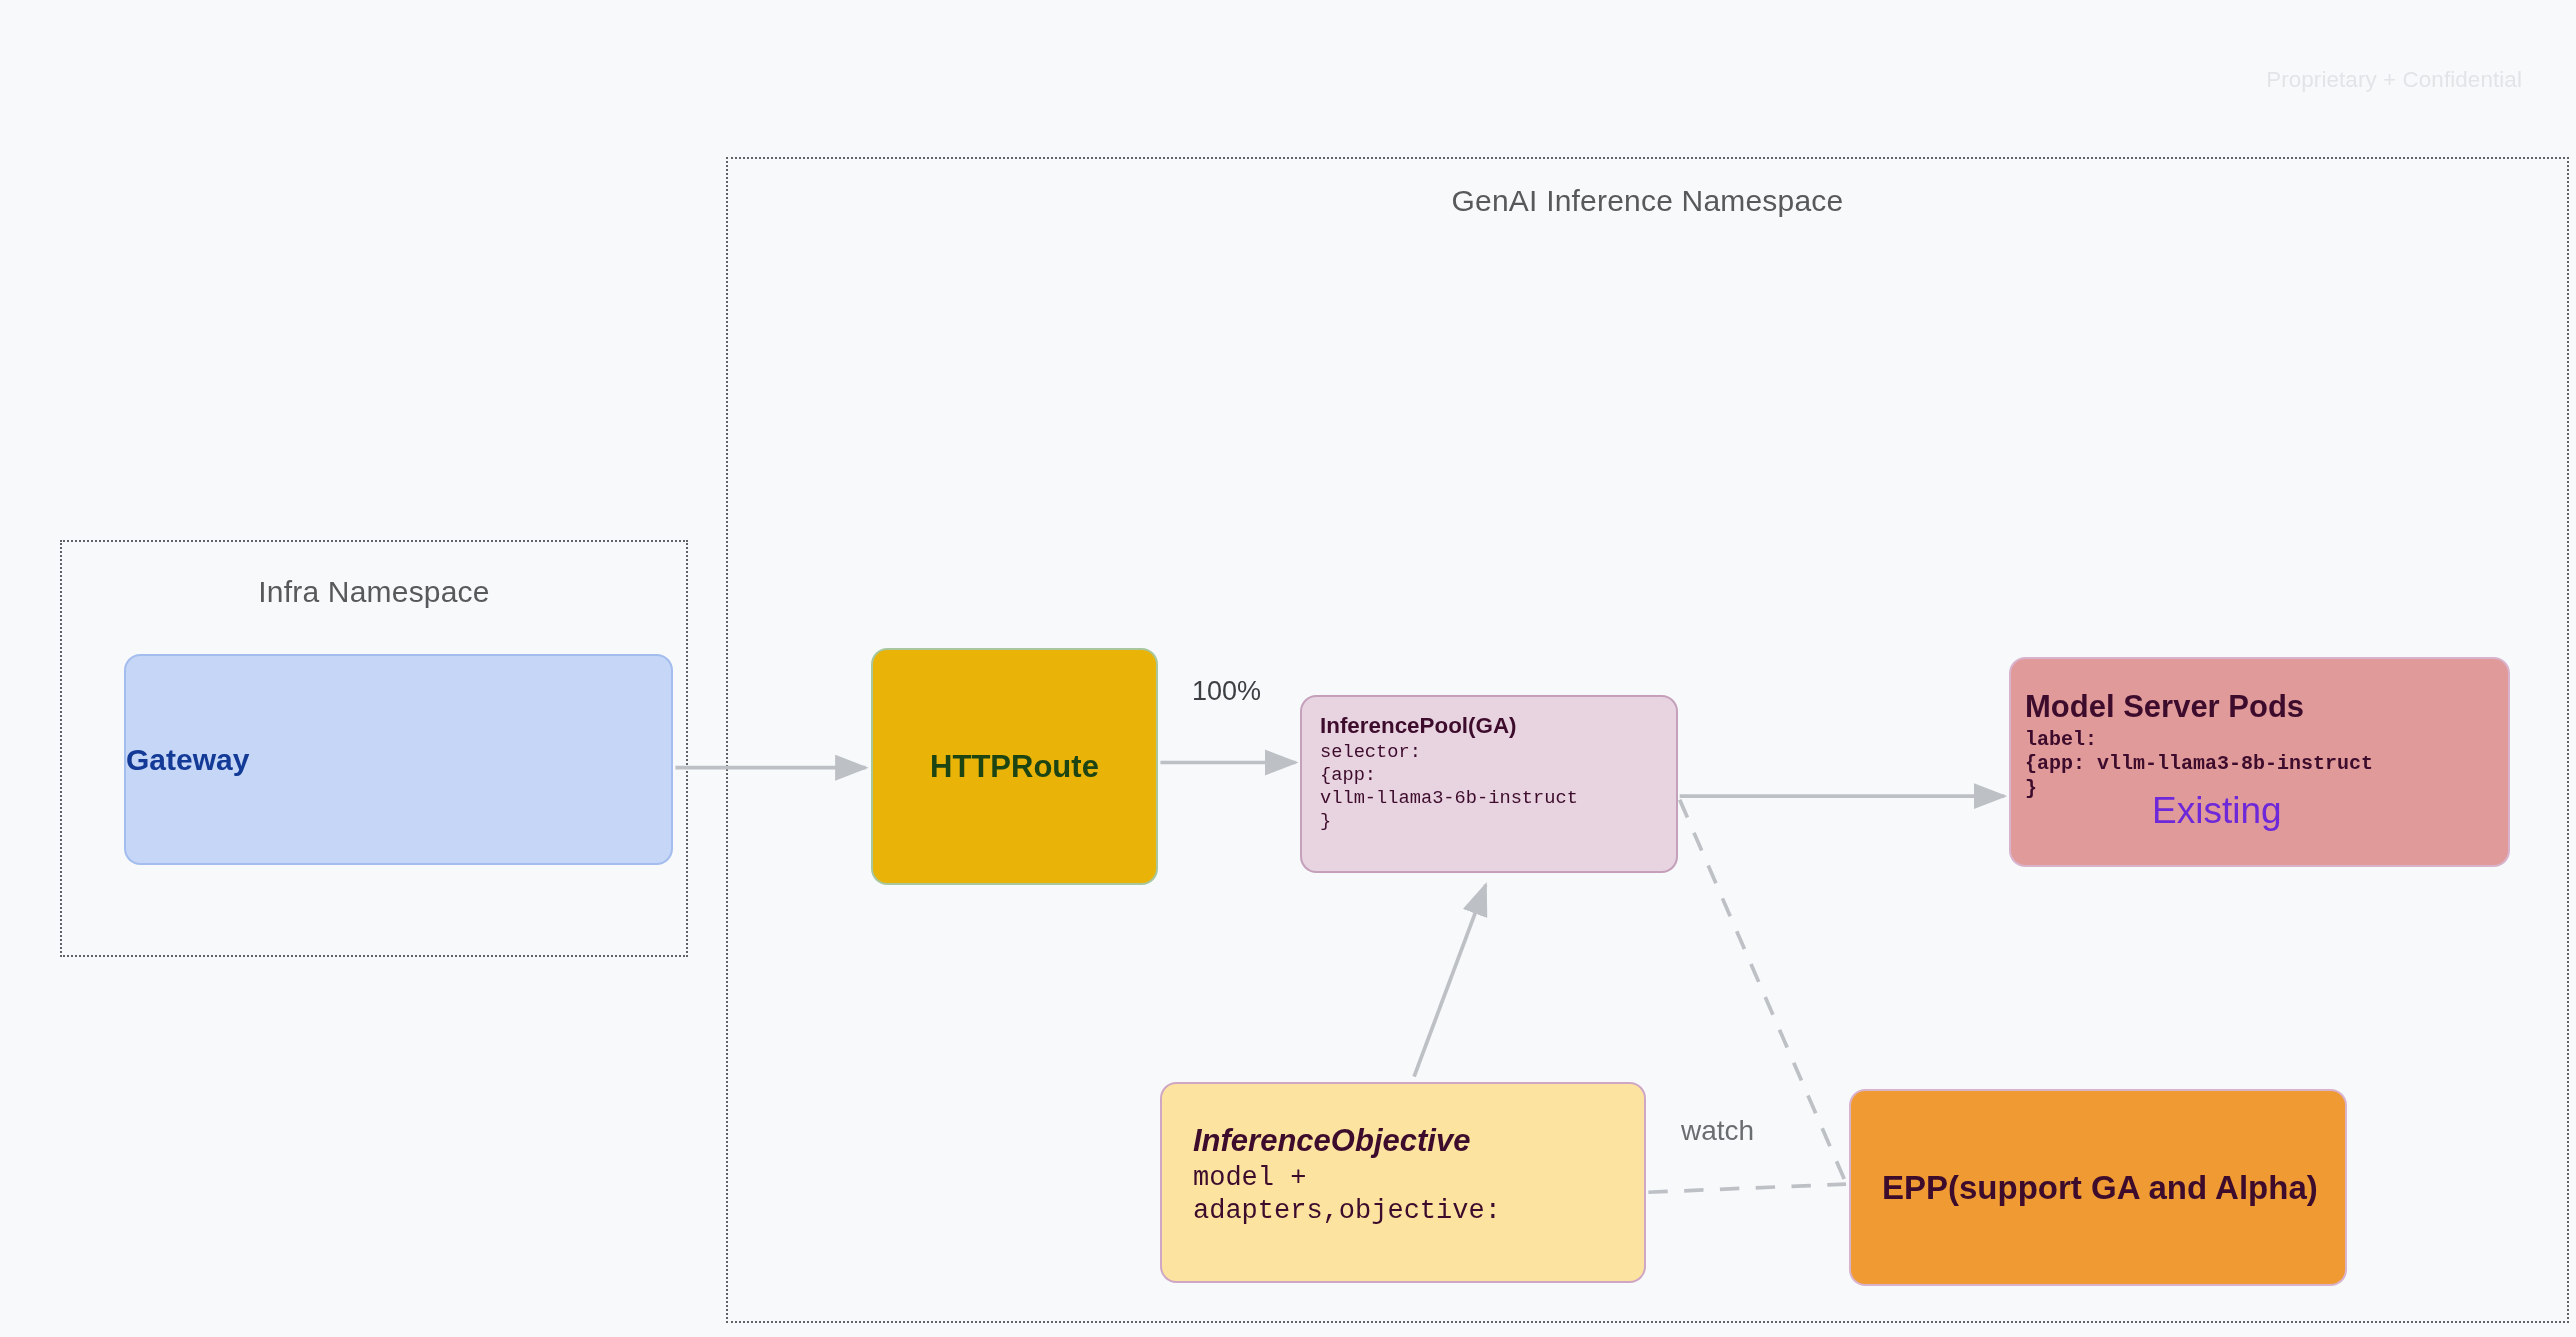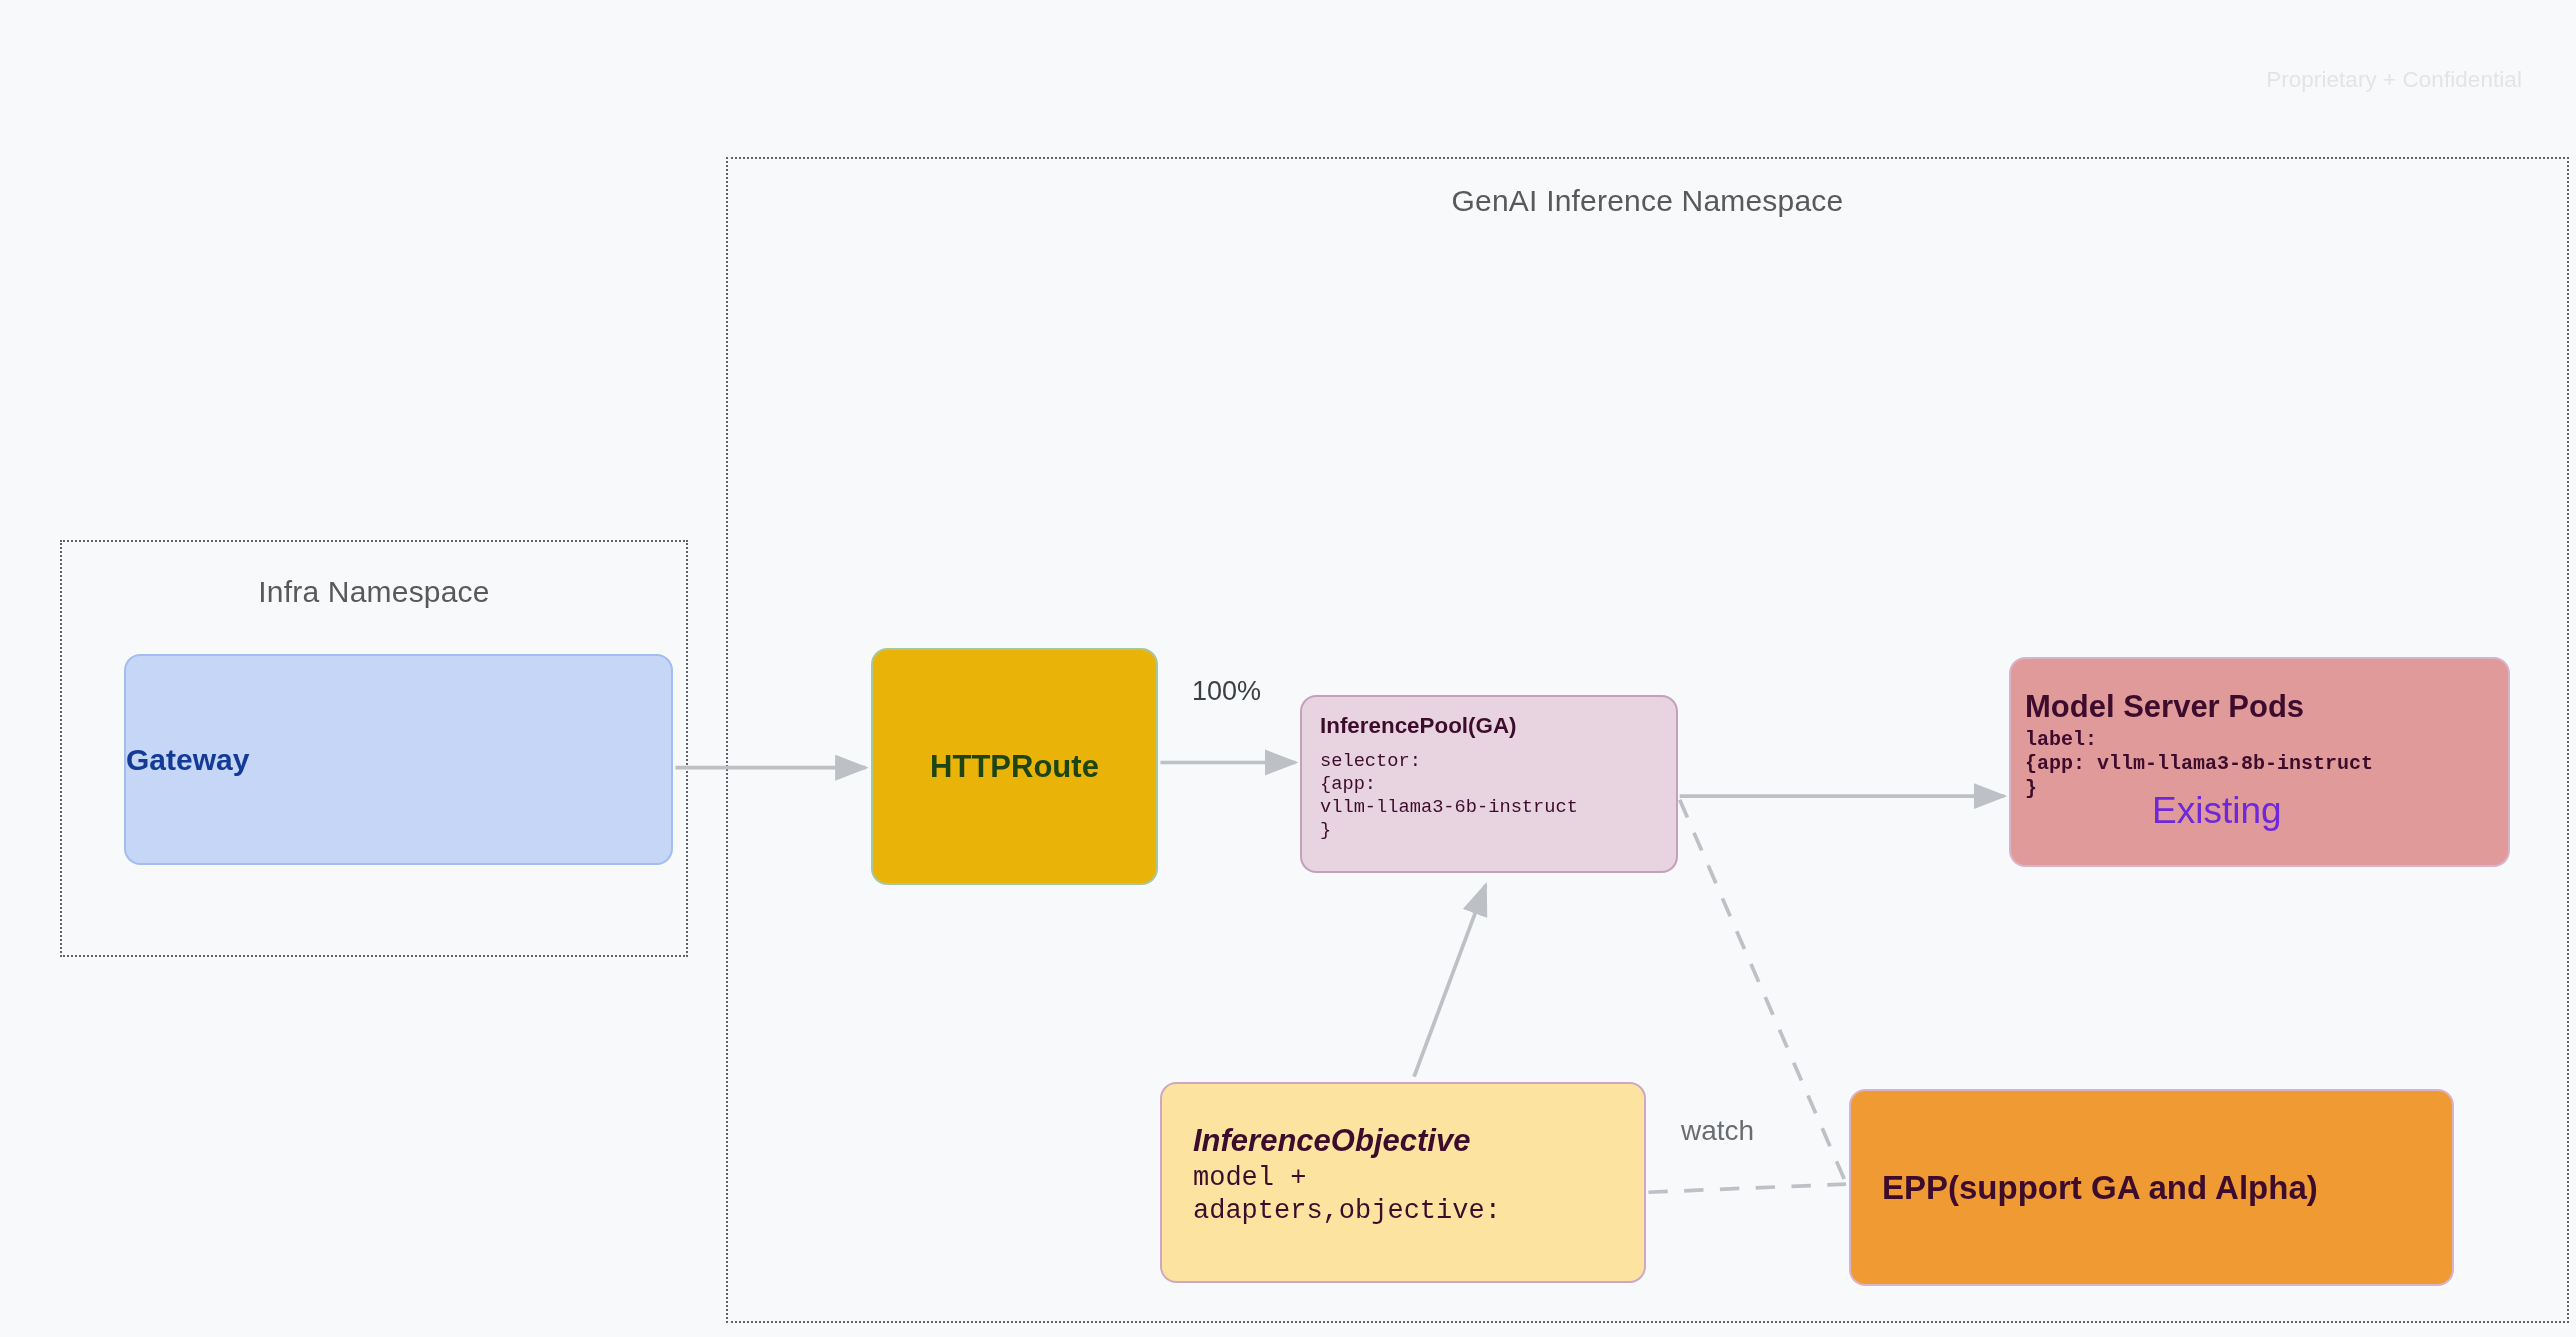--- a/index.html
+++ b/index.html
@@ -127,21 +127,21 @@
     top: 695px;
     width: 378px;
     height: 178px;
     background: #e8d3e0;
     border: 2.2px solid #c4a0ba;
     padding: 16.4px 18px 0 18px;
   }
   #inferencepool .title {
     font-size: 22.4px;
     color: #3d0c2c;
-    margin-bottom: 11px;
+    margin-bottom: 2px;
   }
   #inferencepool .sub {
     font-size: 18.7px;
     color: #3d0c2c;
   }
 
   
   #modelserverpods {
     left: 2009px;
     top: 657px;
@@ -188,21 +188,21 @@
   }
   #inferenceobjective .sub {
     font-size: 27px;
     color: #3d0c2c;
   }
 
   
   #epp {
     left: 1849px;
     top: 1089px;
-    width: 605px;
+    width: 498px;
     height: 197px;
     background: #ef9a33;
     border: 2.2px solid #d9b3cc;
     display: flex;
     align-items: center;
     padding-left: 31px;
   }
   #epp .title {
     font-size: 33px;
     color: #3d0c2c;

